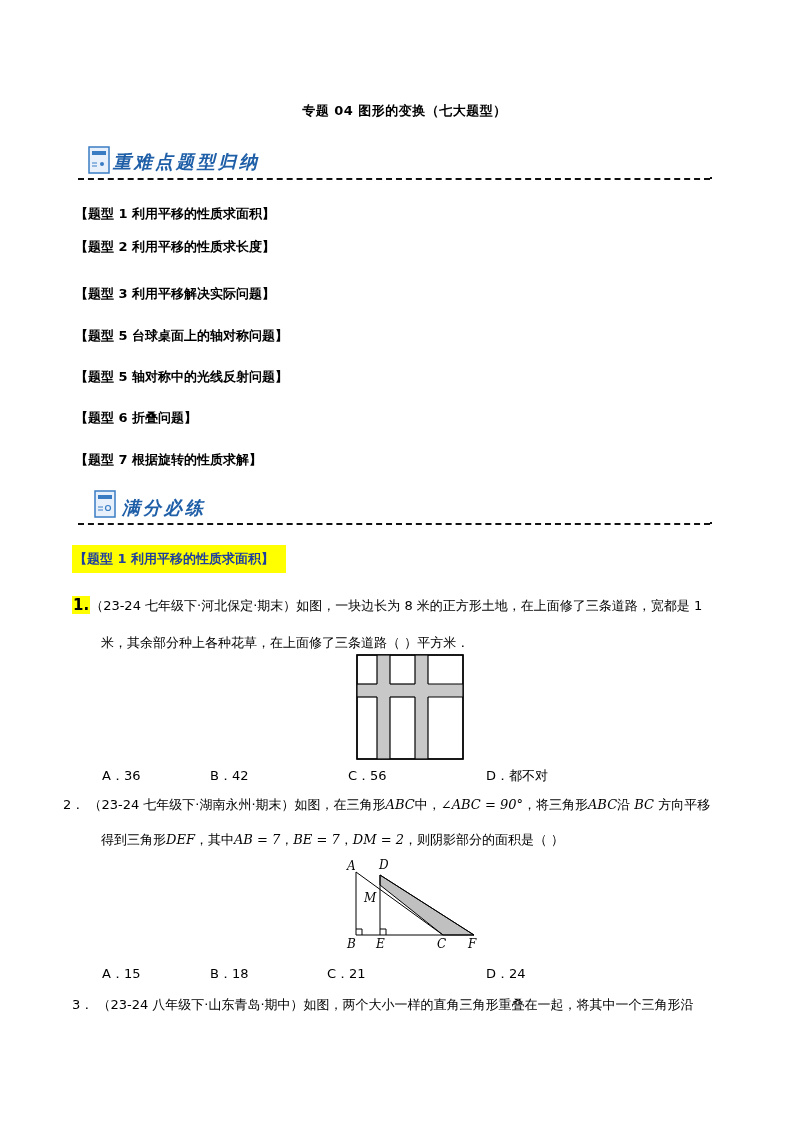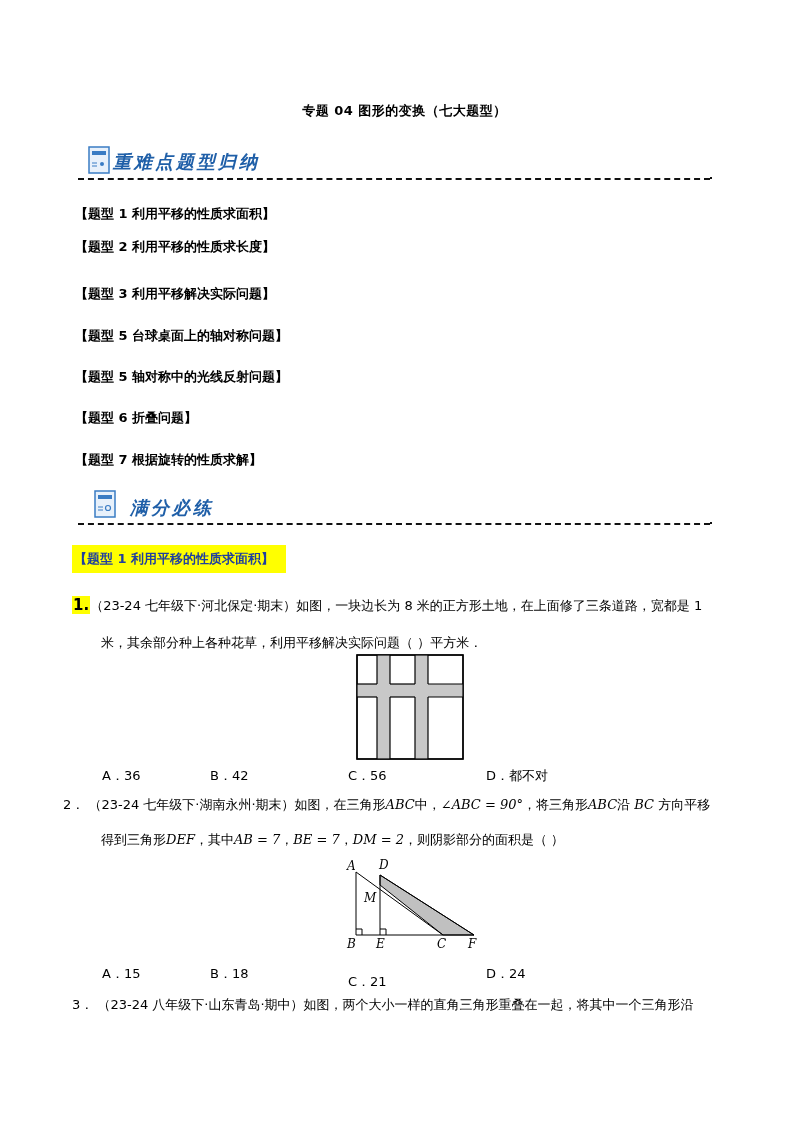--- a/index.html
+++ b/index.html
@@ -68,33 +68,33 @@
 <div class="abs toc-item" style="top:451px;">【题型 7 根据旋转的性质求解】</div>
 
 <div class="abs section-head" style="top:490px;">
   <svg class="book-icon" viewBox="0 0 22 28" style="left:16px;">
     <rect x="1" y="1" width="20" height="26" fill="#e8f1fb" stroke="#3a7cc4" stroke-width="1.5"></rect>
     <rect x="4" y="5" width="14" height="4" fill="#3a7cc4"></rect>
     <line x1="4" y1="17" x2="9" y2="17" stroke="#3a7cc4" stroke-width="1"></line>
     <line x1="4" y1="20" x2="9" y2="20" stroke="#3a7cc4" stroke-width="1"></line>
     <circle cx="14" cy="18" r="2.5" fill="none" stroke="#3a7cc4" stroke-width="1.2"></circle>
   </svg>
-  <span class="section-label" style="left:52px; top:6px;">满分必练</span>
+  <span class="section-label" style="left:44px; top:6px;">满分必练</span>
   <div class="dashed" style="top:33px;"></div>
   <div class="dashed-end" style="top:32px;"></div>
 </div>
 
 <div class="abs tag-box">
   <span>【题型 1 利用平移的性质求面积】</span>
 </div>
 
 <div class="abs q-line" style="left:72px; top:596px;">
   <span class="qnum1">1.</span><span>（23-24 七年级下·河北保定·期末）如图，一块边长为 8 米的正方形土地，在上面修了三条道路，宽都是 1</span>
 </div>
-<div class="abs q-line" style="left:101px; top:634px;">米，其余部分种上各种花草，利用平移解决实际问题（    ）平方米．</div>
+<div class="abs q-line" style="left:101px; top:634px;">米，其余部分种上各种花草，在上面修了三条道路（    ）平方米．</div>
 
 <svg class="abs" style="left:356px; top:654px;" width="108" height="106" viewBox="0 0 108 106">
   <rect x="1" y="1" width="106" height="104" fill="#fff" stroke="#000" stroke-width="1.5"></rect>
   <rect x="21" y="1" width="13" height="104" fill="#c8c8c8"></rect>
   <rect x="59" y="1" width="13" height="104" fill="#c8c8c8"></rect>
   <rect x="1" y="30" width="106" height="13" fill="#c8c8c8"></rect>
   <g stroke="#000" stroke-width="1.2" fill="none">
     <line x1="21" y1="1" x2="21" y2="30"></line>
       <line x1="21" y1="43" x2="21" y2="105"></line>
     <line x1="34" y1="1" x2="34" y2="30"></line>
@@ -144,19 +144,19 @@
     <text x="29" y="46">M</text>
     <text x="12" y="92">B</text>
     <text x="41" y="92">E</text>
     <text x="102" y="92">C</text>
     <text x="133" y="92">F</text>
   </g>
 </svg>
 
 <div class="abs opt" style="left:102px; top:965px;">A．15</div>
 <div class="abs opt" style="left:210px; top:965px;text-align:center;">B．18</div>
-<div class="abs opt" style="left:348px; top:965px;margin-top:8px;">C．21</div>
+<div class="abs opt" style="left:327px; top:965px;">C．21</div>
 <div class="abs opt" style="left:486px; top:965px;">D．24</div>
 
 <div class="abs q-line" style="left:72px; top:996px;">
   <span>3．</span>
   <span>（23-24 八年级下·山东青岛·期中）如图，两个大小一样的直角三角形重叠在一起，将其中一个三角形沿</span>
 </div>
 
 </body></html>

